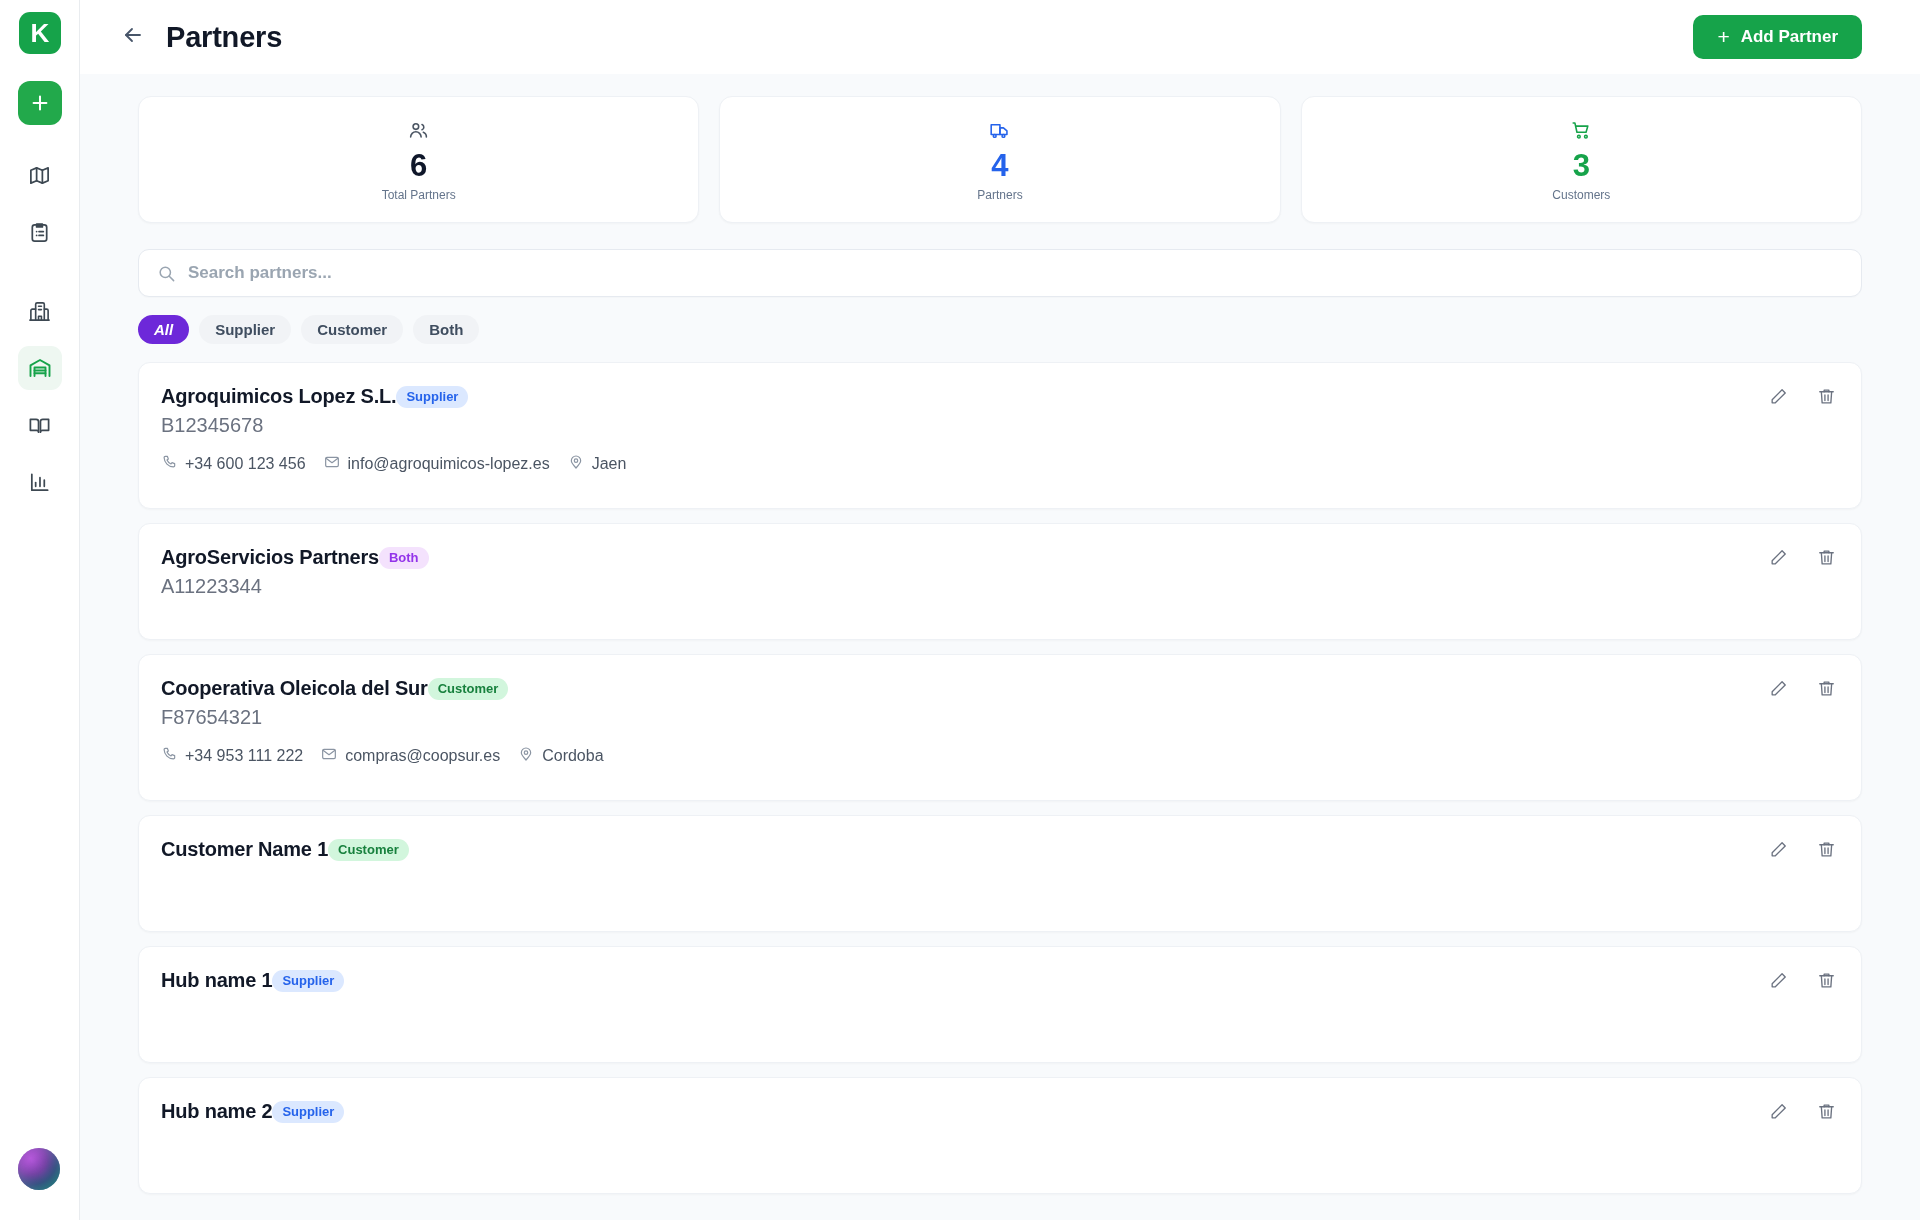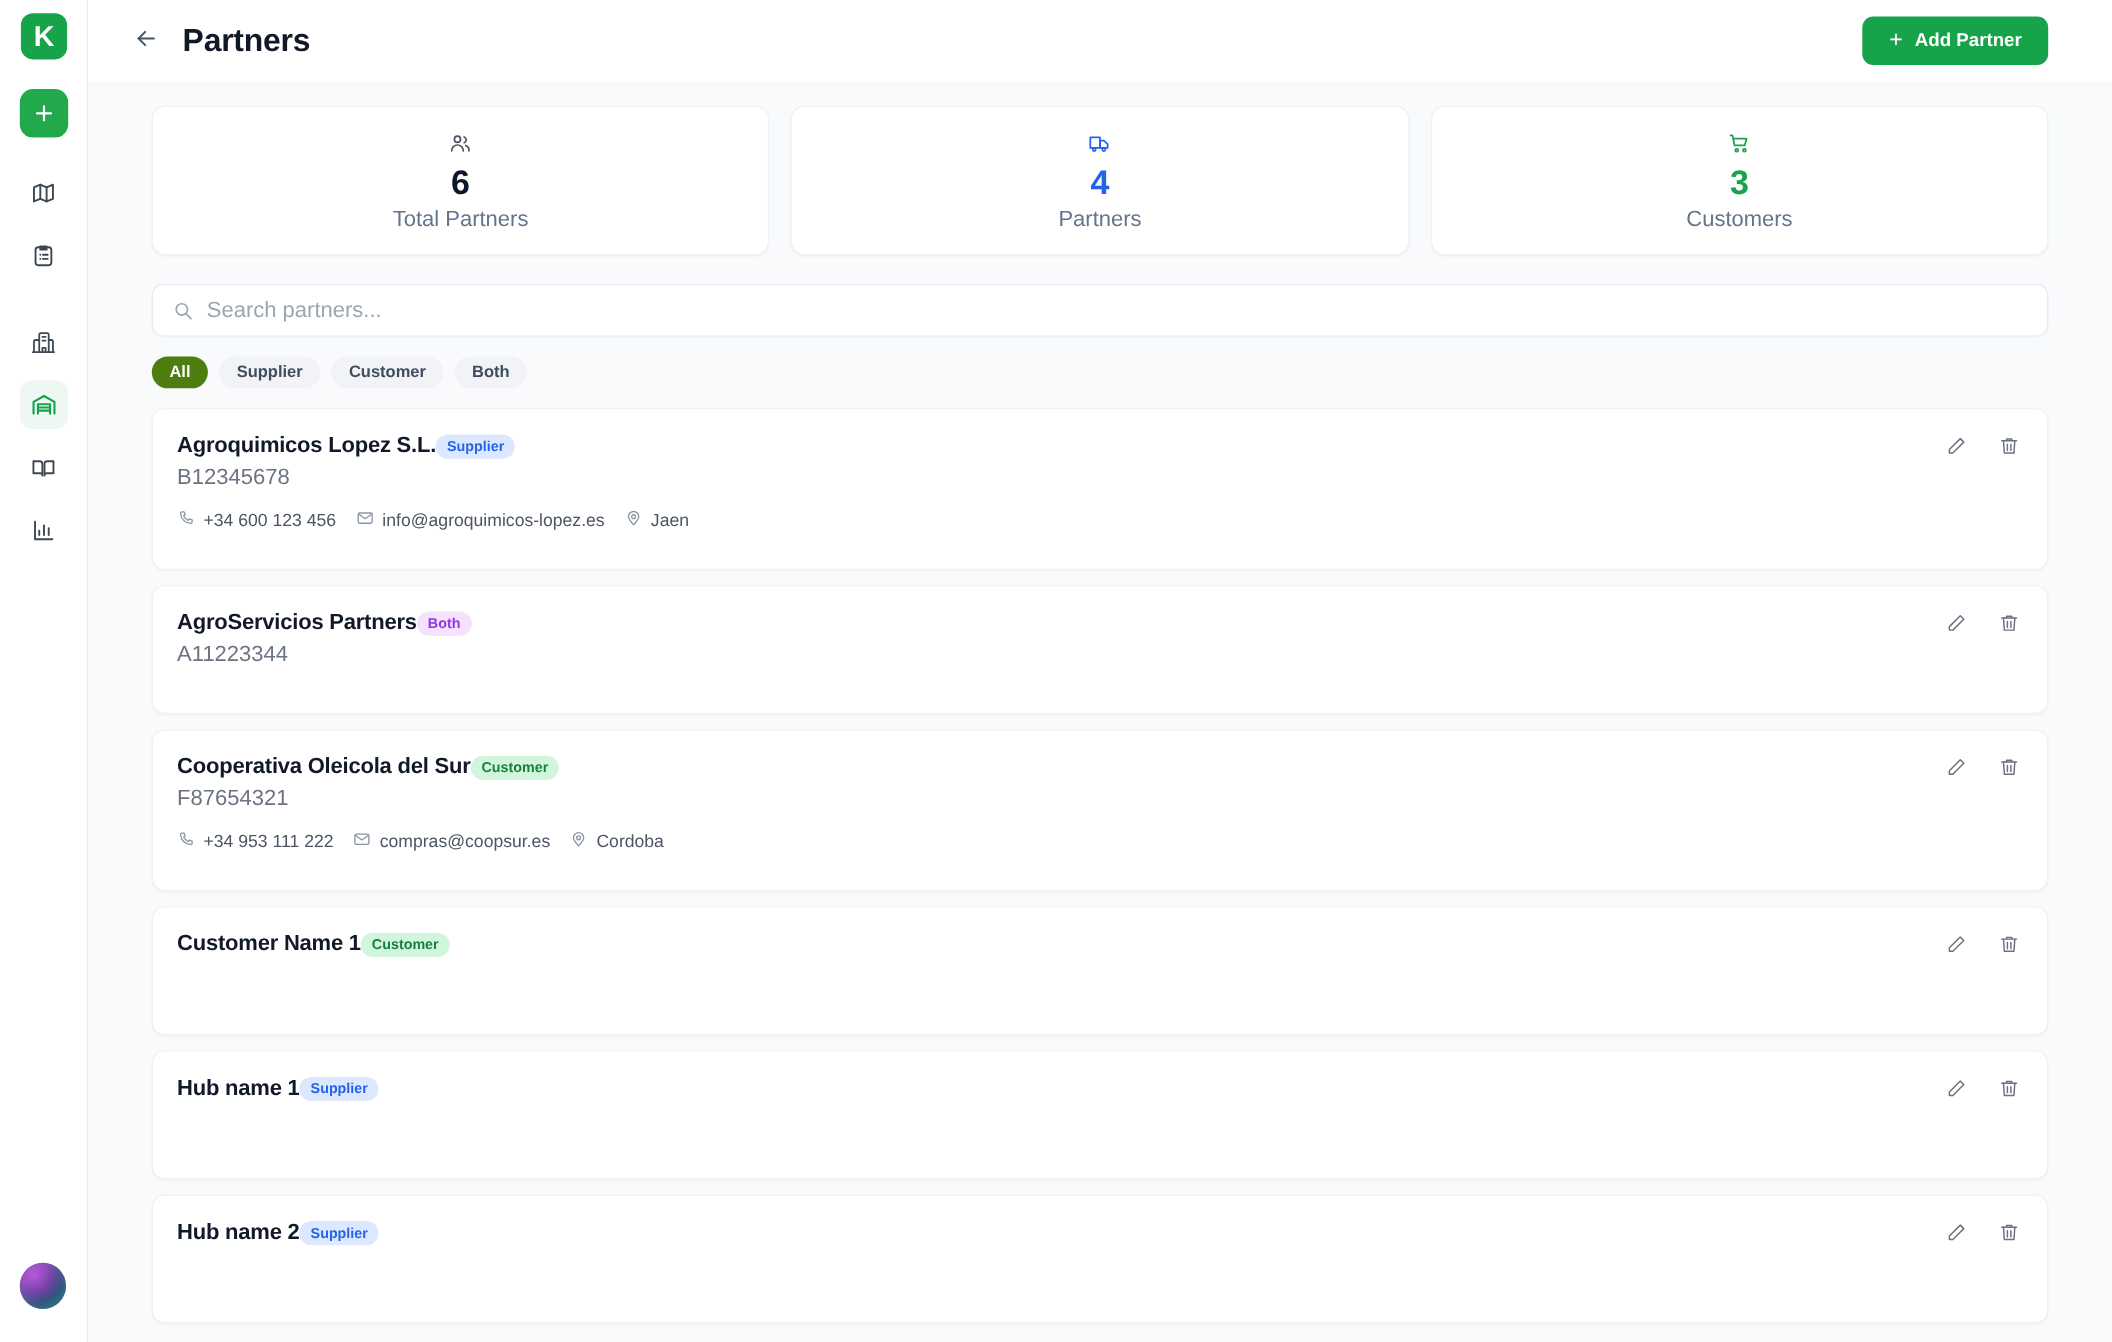--- a/index.html
+++ b/index.html
@@ -79,47 +79,48 @@
   
   .stats { display: flex; gap: 20px; }
   .stat-card {
     flex: 1; background: #ffffff; border: 1px solid #eef1f5;
     border-radius: 13px; padding: 22px 0 20px 0;
     display: flex; flex-direction: column; align-items: center;
     box-shadow: 0 1px 2px rgba(16,24,40,.03);
   }
   .stat-icon { height: 22px; display:flex; align-items:center; justify-content:center; margin-bottom: 8px; }
   .stat-value { font-size: 31px; font-weight: bold; line-height: 1.1; }
-  .stat-label { font-size: 20px; color: #64748b; margin-top: 5px; }
+  .stat-label { font-size: 12px; color: #64748b; margin-top: 5px; }
 
   
   .search-wrap {
     margin-top: 26px; height: 48px; background: #ffffff;
     border: 1px solid #e6eaf0; border-radius: 11px;
     display: flex; align-items: center; padding: 0 18px;
     box-shadow: 0 1px 1px rgba(16,24,40,.02);
   }
   .search-icon { color: #9aa5b1; display: flex; margin-right: 12px; }
   .search-input {
-    border: none; outline: none; flex: 1; font-size: 20px;
+    border: none; outline: none; flex: 1; font-size: 17px;
     color: #7f1d1d; background: transparent;
     font-family: "Liberation Sans", sans-serif;
+    font-weight: bold;
   }
   .search-input::placeholder { color: #9aa5b1; }
 
   
   .filters { margin-top: 18px; display: flex; gap: 10px; }
   .chip {
     height: 29px; padding: 0 16px; border-radius: 15px;
     display: flex; align-items: center; justify-content: center;
     font-size: 15px; font-weight: bold; cursor: pointer;
     background: #f1f3f6; color: #3f4d5f; border: none;
     font-family: "Liberation Sans", sans-serif;
   }
-  .chip.active { background: #4d7c0f; color: #ffffff; }
+  .chip.active { background: #6d28d9; color: #ffffff; font-style: italic; }
 
   
   .cards { margin-top: 18px; display: flex; flex-direction: column; gap: 14px; }
   .partner-card {
     background: #ffffff; border: 1px solid #eef1f5; border-radius: 12px;
     padding: 22px 26px 22px 22px; position: relative;
     box-shadow: 0 1px 2px rgba(16,24,40,.03);
   }
   .partner-card.tall { min-height: 147px; }
   .partner-card.short { min-height: 117px; }

